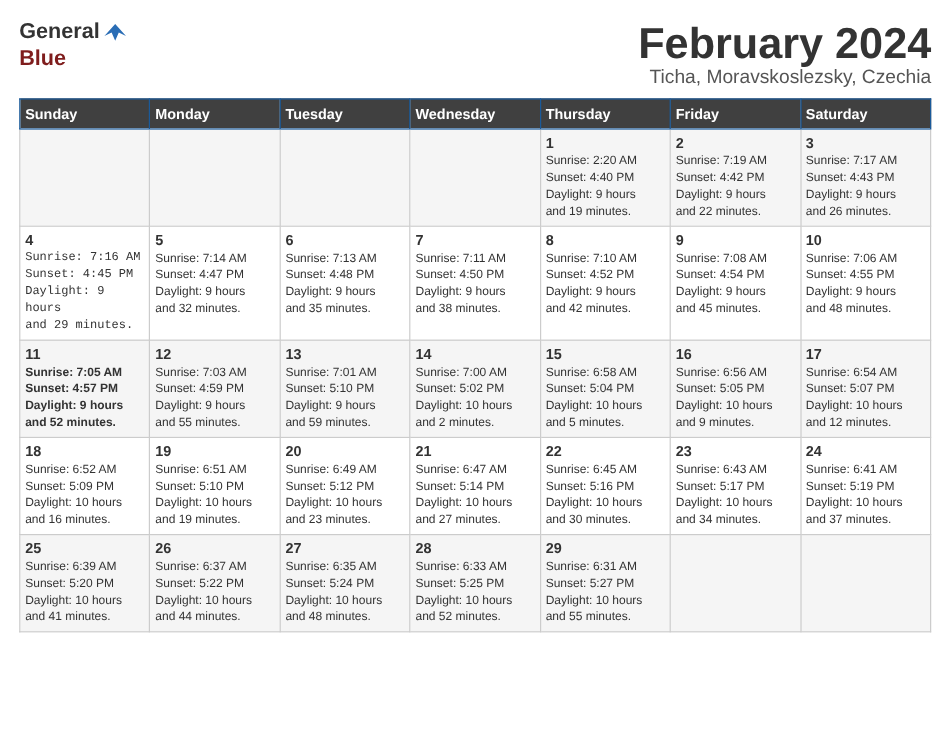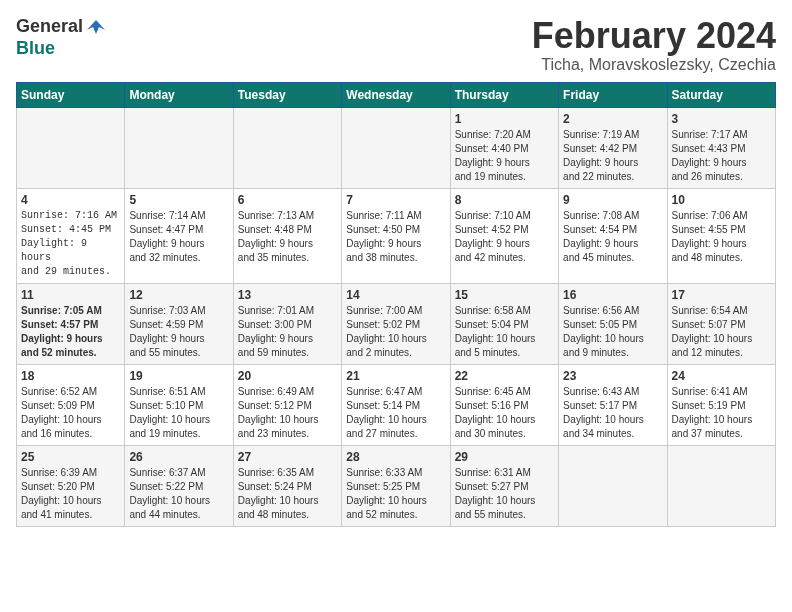--- a/index.html
+++ b/index.html
@@ -38,21 +38,21 @@
     .location-title {
       font-size: 16px;
       color: #555;
     }
     table {
       width: 100%;
       border-collapse: collapse;
       font-size: 11px;
     }
     thead tr th {
-      background-color: #0f766e;
+      background-color: #404040;
       color: white;
       padding: 5px 4px;
       text-align: left;
       font-size: 12px;
       font-weight: bold;
       border: 1px solid #1a5a9a;
     }
     tbody tr td {
       border: 1px solid #ccc;
       vertical-align: top;
@@ -86,21 +86,21 @@
 
 <div class="header-area">
   <div class="logo">
     <div class="logo-row">
       <span style="font-size:18px;font-weight:bold;color:#333;">General</span>
       <svg width="22" height="22" viewBox="0 0 22 22">
         <polygon points="11,4 20,14 14,11 11,18 8,11 2,14" fill="#2a6db5"></polygon>
       </svg>
     </div>
     <div class="logo-row">
-      <span style="font-size:18px;font-weight:bold;color:#0f766e;">Blue</span>
+      <span style="font-size:18px;font-weight:bold;color:#7f1d1d;">Blue</span>
     </div>
   </div>
   <div class="title-area">
     <div class="month-title">February 2024</div>
     <div class="location-title">Ticha, Moravskoslezsky, Czechia</div>
   </div>
 </div>
 
 <table>
   <thead>
@@ -115,21 +115,21 @@
       </tr>
   </thead>
   <tbody id="calendar-body">
   <tr>
         <td class="empty-cell"></td>
         <td class="empty-cell"></td>
         <td class="empty-cell"></td>
         <td class="empty-cell"></td>
         <td>
           <div class="day-number">1</div>
-          <div class="day-content" style="white-space: pre-line;">Sunrise: 7:20 AM
+          <div class="day-content" style="white-space: pre-line;">Sunrise: 2:20 AM
 Sunset: 4:40 PM
 Daylight: 9 hours
 and 19 minutes.</div>
         </td>
         <td>
           <div class="day-number">2</div>
           <div class="day-content" style="white-space: pre-line;">Sunrise: 7:19 AM
 Sunset: 4:42 PM
 Daylight: 9 hours
 and 22 minutes.</div>
@@ -204,21 +204,21 @@
         <td>
           <div class="day-number">12</div>
           <div class="day-content" style="white-space: pre-line;">Sunrise: 7:03 AM
 Sunset: 4:59 PM
 Daylight: 9 hours
 and 55 minutes.</div>
         </td>
         <td>
           <div class="day-number">13</div>
           <div class="day-content" style="white-space: pre-line;">Sunrise: 7:01 AM
-Sunset: 3:00 PM
+Sunset: 5:10 PM
 Daylight: 9 hours
 and 59 minutes.</div>
         </td>
         <td>
           <div class="day-number">14</div>
           <div class="day-content" style="white-space: pre-line;">Sunrise: 7:00 AM
 Sunset: 5:02 PM
 Daylight: 10 hours
 and 2 minutes.</div>
         </td>

